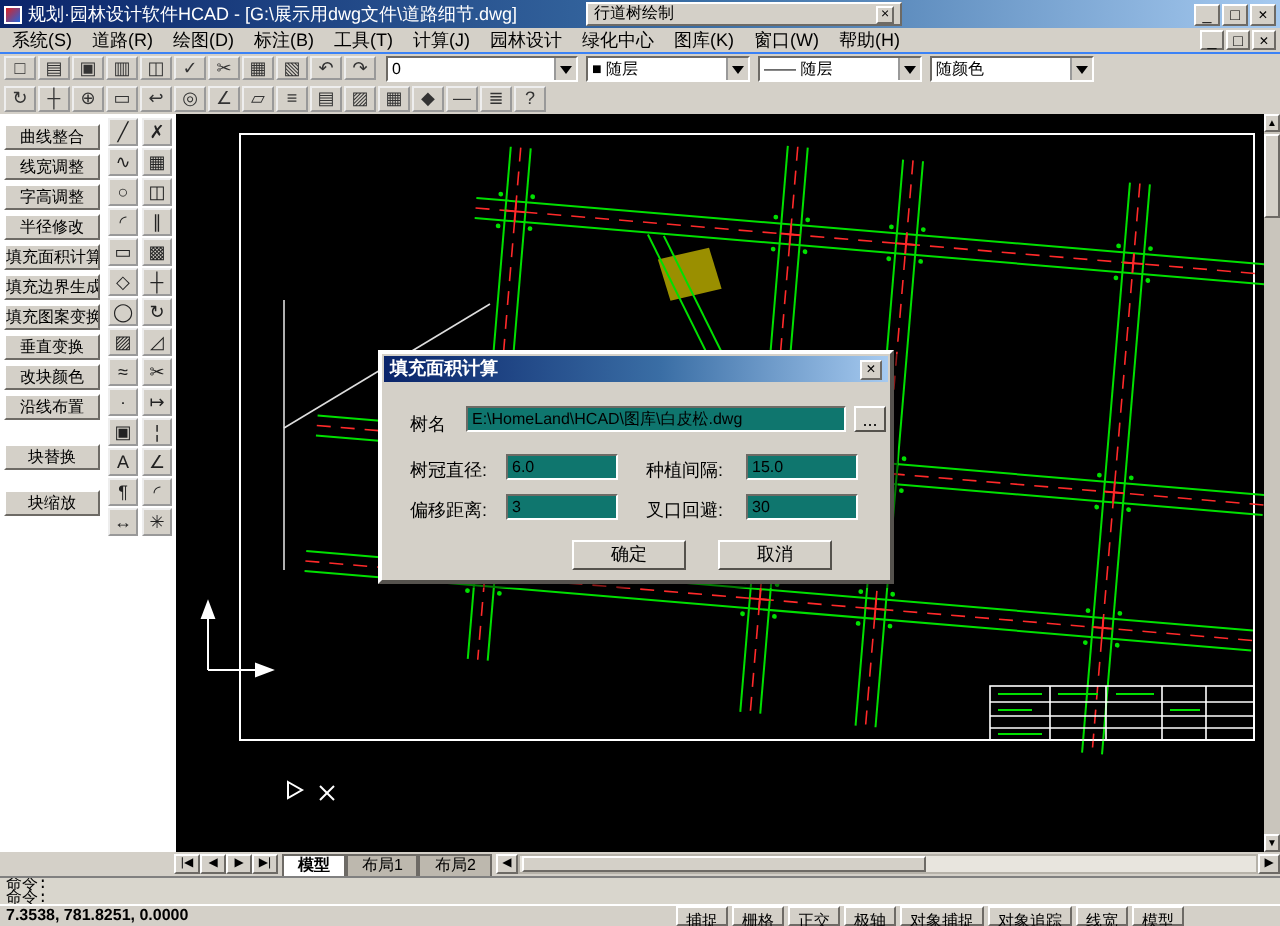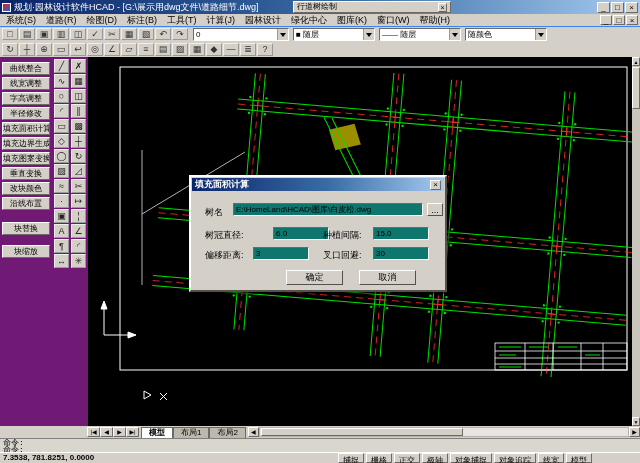--- a/index.html
+++ b/index.html
@@ -33,21 +33,21 @@
   #toolbar2{position:absolute;left:0;top:41px;width:640px;height:16px;display:flex;align-items:center;padding-left:2px}
   .tb-icons{display:flex}
   .tb-btn{width:16px;height:12px;margin-right:1px;display:flex;align-items:center;justify-content:center;font-size:9px;color:#333;background:#d4d0c8;border:1px solid;border-color:#eee #999 #999 #eee}
   #toolbar2 .tb-btn{height:13px}
   .combo{height:13px;margin-left:4px;display:flex;align-items:stretch;border:1px solid;border-color:#6d6a65 #fff #fff #6d6a65;background:#fff}
   .combo-value{flex:1;font-size:8px;line-height:11px;padding:0 2px;white-space:nowrap;overflow:hidden}
   .combo-btn{width:11px;background:#d4d0c8;border-left:1px solid #999;display:flex;align-items:center;justify-content:center}
   .combo-btn::after{content:"";border:3px solid transparent;border-top:4px solid #000;margin-top:4px}
 
   
-  #main{position:absolute;left:0;top:57px;width:640px;height:369px;background:#701a75}
+  #main{position:absolute;left:0;top:57px;width:640px;height:369px;background:#ffffff}
   #sidepanel{position:absolute;left:0;top:3px;width:52px}
   .side-btn{width:48px;height:13px;margin:2px auto 0;font-size:8px;line-height:12px;text-align:center;white-space:nowrap;overflow:hidden;background:#d4d0c8;border:1px solid;border-color:#fff #6d6a65 #6d6a65 #fff}
   #sidepanel .side-btn:nth-child(11){margin-top:12px}
   #sidepanel .side-btn:nth-child(12){margin-top:10px}
   #toolcol1{position:absolute;left:54px;top:2px;width:16px}
   #toolcol2{position:absolute;left:71px;top:2px;width:16px}
   .tool-btn{width:15px;height:14px;margin-bottom:1px;display:flex;align-items:center;justify-content:center;font-size:9px;color:#222;background:#d4d0c8;border:1px solid;border-color:#eee #999 #999 #eee}
 
   #drawing{position:absolute;left:88px;top:0;width:544px;height:369px;background:#000}
   #vscroll{position:absolute;left:632px;top:0;width:8px;height:369px;background:#c9c5bc}
@@ -421,21 +421,21 @@
     <div class="dlg-title">
       <span>填充面积计算</span>
       <div class="dlg-close btn3d">×</div>
     </div>
 
     <span class="lbl" style="left:14px;top:29px">树名</span>
     <input class="field" style="left: 42px; top: 26px; width: 190px;" value="E:\HomeLand\HCAD\图库\白皮松.dwg">
     <button class="btn" style="left:236px;top:26px;width:16px;height:13px">...</button>
 
     <span class="lbl" style="left:14px;top:52px">树冠直径:</span>
-    <input class="field" style="left: 62px; top: 50px; width: 56px; margin-left: 20px;" value="6.0">
+    <input class="field" style="left: 62px; top: 50px; width: 56px;" value="6.0">
     <span class="lbl" style="left:132px;top:52px">种植间隔:</span>
     <input class="field" style="left: 182px; top: 50px; width: 56px;" value="15.0">
 
     <span class="lbl" style="left:14px;top:72px">偏移距离:</span>
     <input class="field" style="left: 62px; top: 70px; width: 56px;" value="3">
     <span class="lbl" style="left:132px;top:72px">叉口回避:</span>
     <input class="field" style="left: 182px; top: 70px; width: 56px;" value="30">
 
     <button class="btn" style="left:95px;top:93px;width:57px;height:15px">确定</button>
     <button class="btn" style="left:168px;top:93px;width:57px;height:15px">取消</button>

